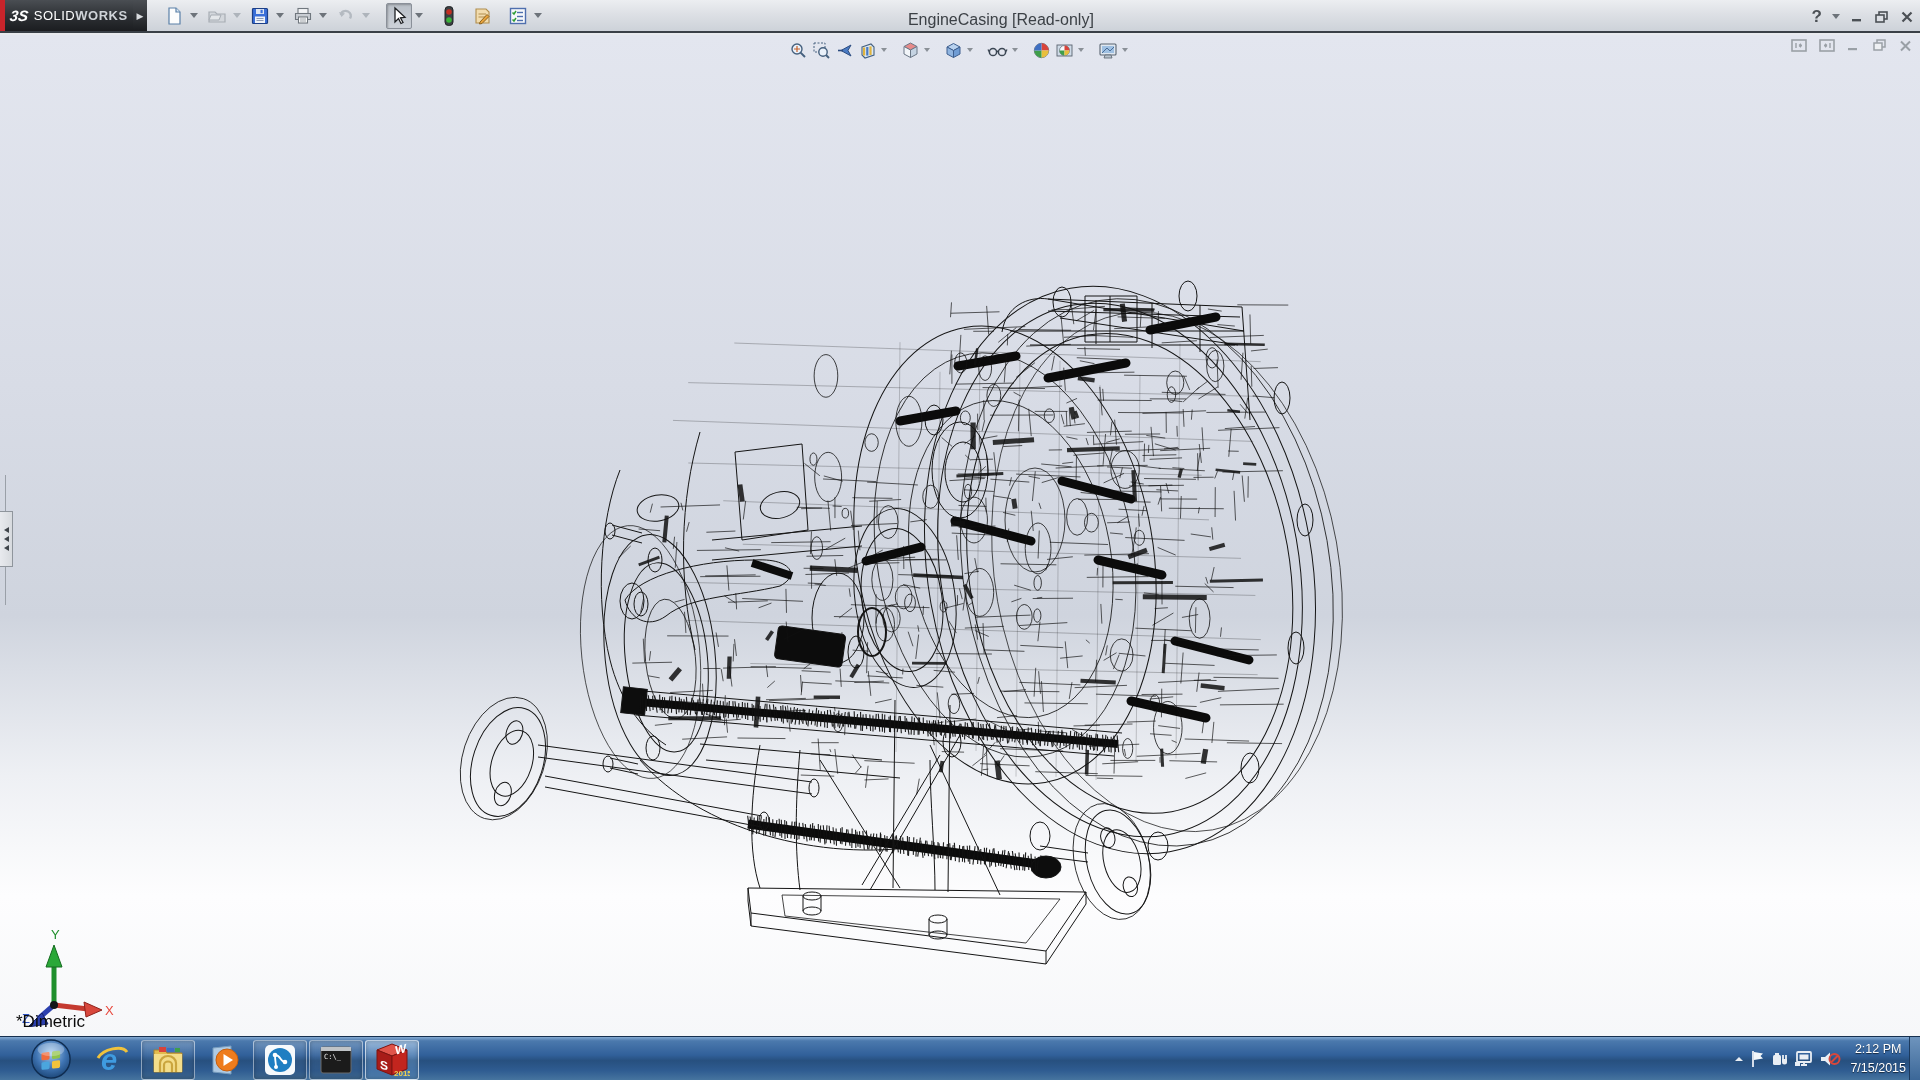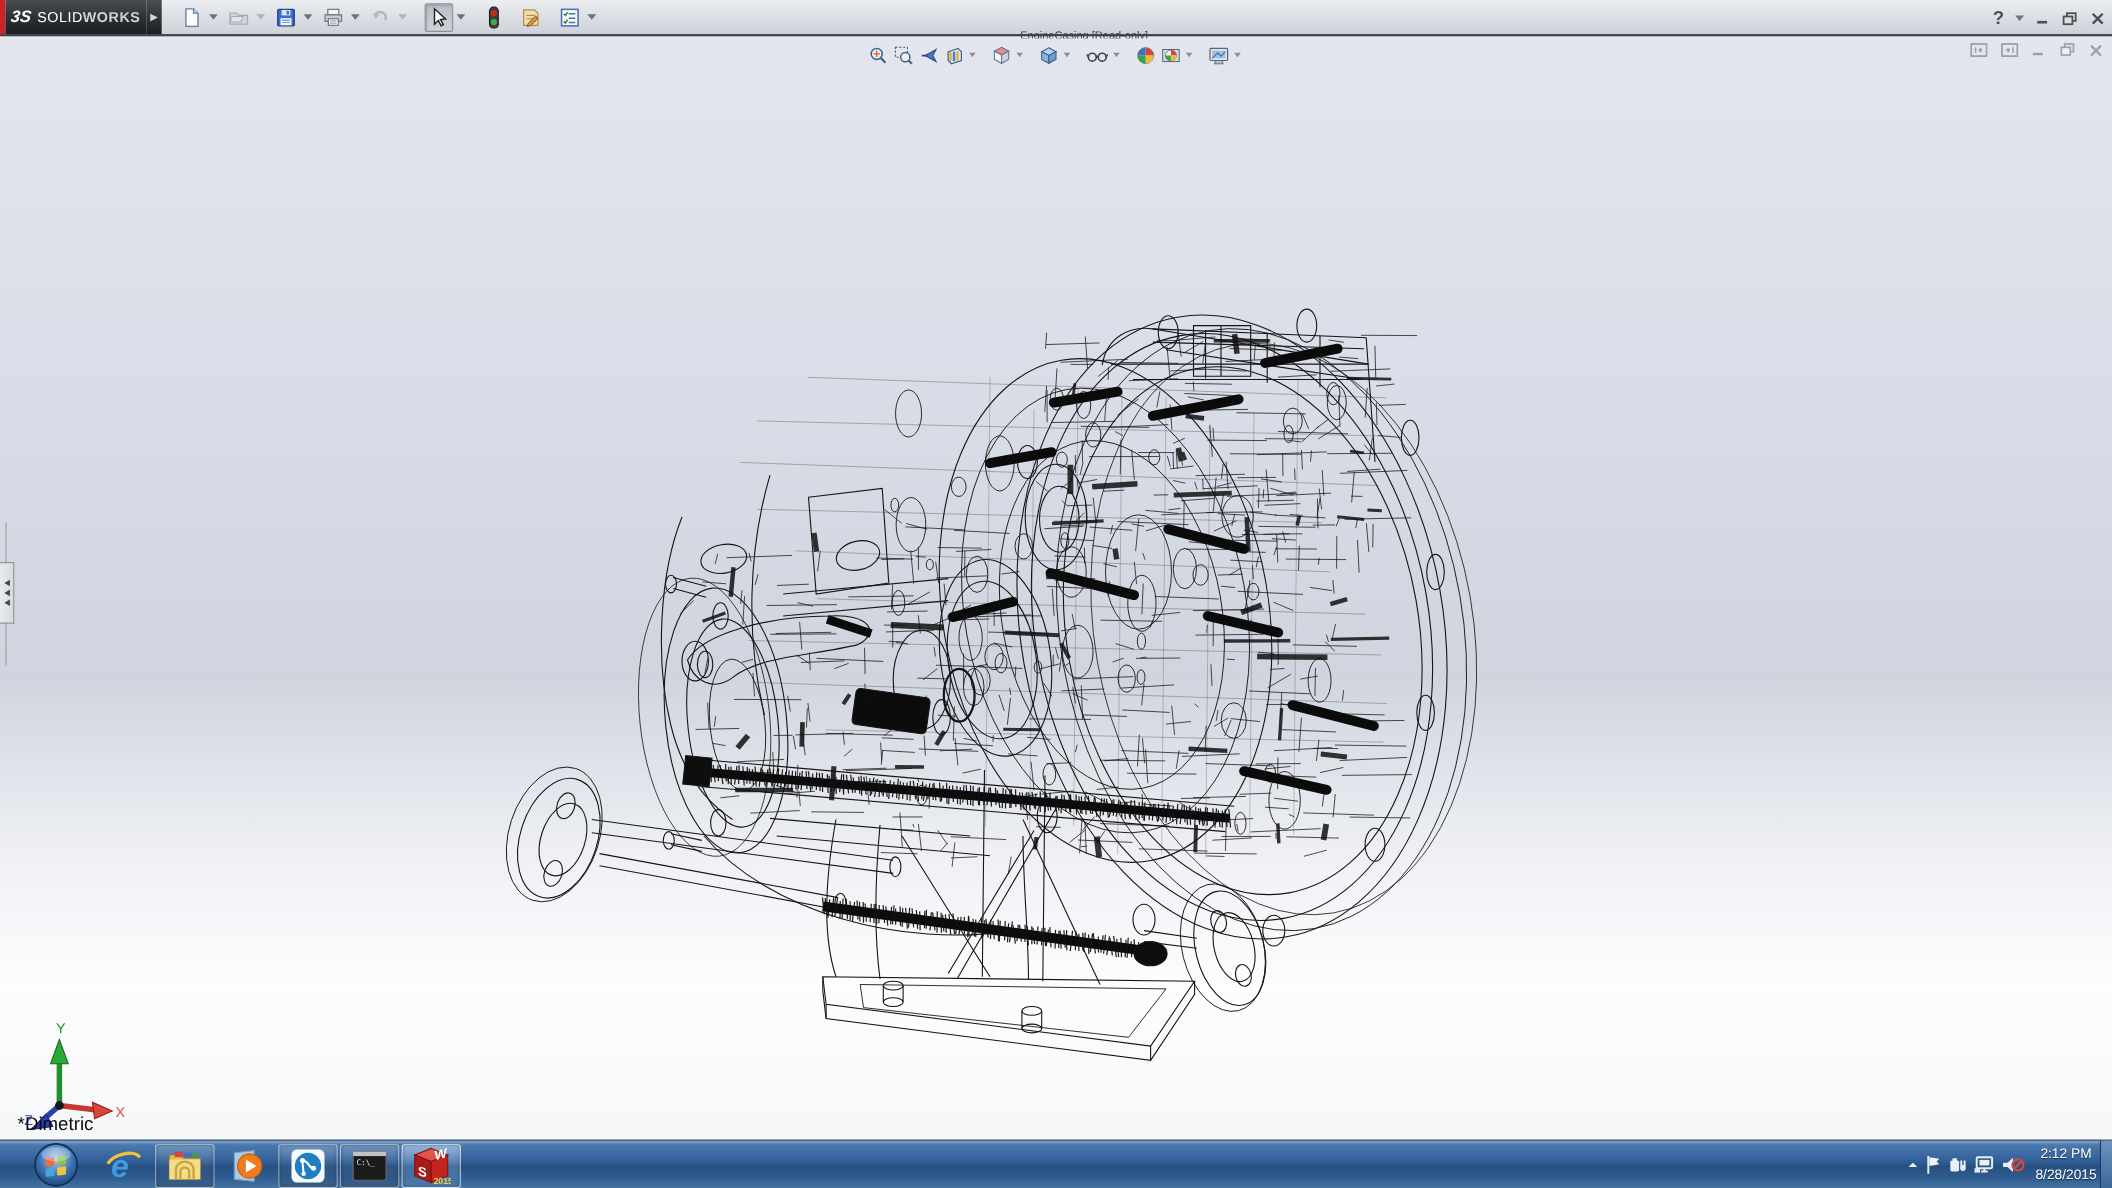--- a/index.html
+++ b/index.html
@@ -22,22 +22,22 @@
     color:#d9dcdf; font-size:9px; display:flex; align-items:center; justify-content:center; cursor:pointer; }
   .toolbar { display:flex; align-items:center; margin-left:14px; height:33px; }
   .tbtn { display:flex; align-items:center; height:26px; padding:0 2px; border:1px solid transparent; border-radius:2px; }
   .tbtn svg { display:block; }
   .tbtn.pressed { background:linear-gradient(180deg,#b9bfc7,#cdd2d9);
     border:1px solid #8a9099; box-shadow:inset 1px 1px 2px rgba(0,0,0,.25); }
   .dd { width:0; height:0; border-left:4px solid transparent; border-right:4px solid transparent;
     border-top:5px solid #6d737a; margin:0 6px 0 3px; }
   .dd.dis { border-top-color:#aeb4bb; }
   .tb-gap { width:10px; }
-  .title-text { position:absolute; left:50%; top:16px; height:33px; transform:translateX(-28%);
-    display:flex; align-items:center; font-size:10px; color:#3c4146; white-space:nowrap; }
+  .title-text { position:absolute; left:50%; top:3px; height:33px; transform:translateX(-28%);
+    display:flex; align-items:center; font-size:16px; color:#3c4146; white-space:nowrap; }
   .win-controls { position:absolute; right:6px; top:0; height:33px; display:flex; align-items:center; gap:10px; }
   .wc { color:#4b5055; font-size:15px; font-weight:bold; cursor:pointer; display:flex; align-items:center; }
   .wc svg { display:block; }
 
   
   .viewport { position:absolute; top:35px; left:0; width:1920px; height:1001px;
     background:linear-gradient(180deg,#e3e6ef 0%,#dadeе8 20%,#d6dae4 45%,#cfd4de 60%,#eef0f4 74%,#fdfdfe 86%,#f6f7f9 100%);
     background:linear-gradient(180deg,#e3e6ef 0%,#d8dce6 35%,#cfd4de 58%,#eef0f4 74%,#fdfdfe 86%,#f6f7f9 100%);
     overflow:hidden; }
   .model-svg { position:absolute; left:0; top:0; width:1920px; height:1001px; }
@@ -1382,18 +1382,18 @@
       </span>
       <span class="tray-ic">
         <svg width="22" height="18" viewBox="0 0 22 18">
             <path d="M2 7 h4 l5 -4.5 v13 L6 11 H2 Z" fill="#e9eef4"></path>
             <circle cx="15.5" cy="9" r="5" fill="none" stroke="#d8473c" stroke-width="2"></circle>
             <line x1="12" y1="12.5" x2="19" y2="5.5" stroke="#d8473c" stroke-width="2"></line>
           </svg>
       </span>
       <div class="clock">
         <div>2:12 PM</div>
-        <div>8/28/2015</div>
+        <div>7/15/2015</div>
       </div>
     </div>
     <div class="show-desktop"></div>
   </footer>
 </div>
 
 </body></html>

